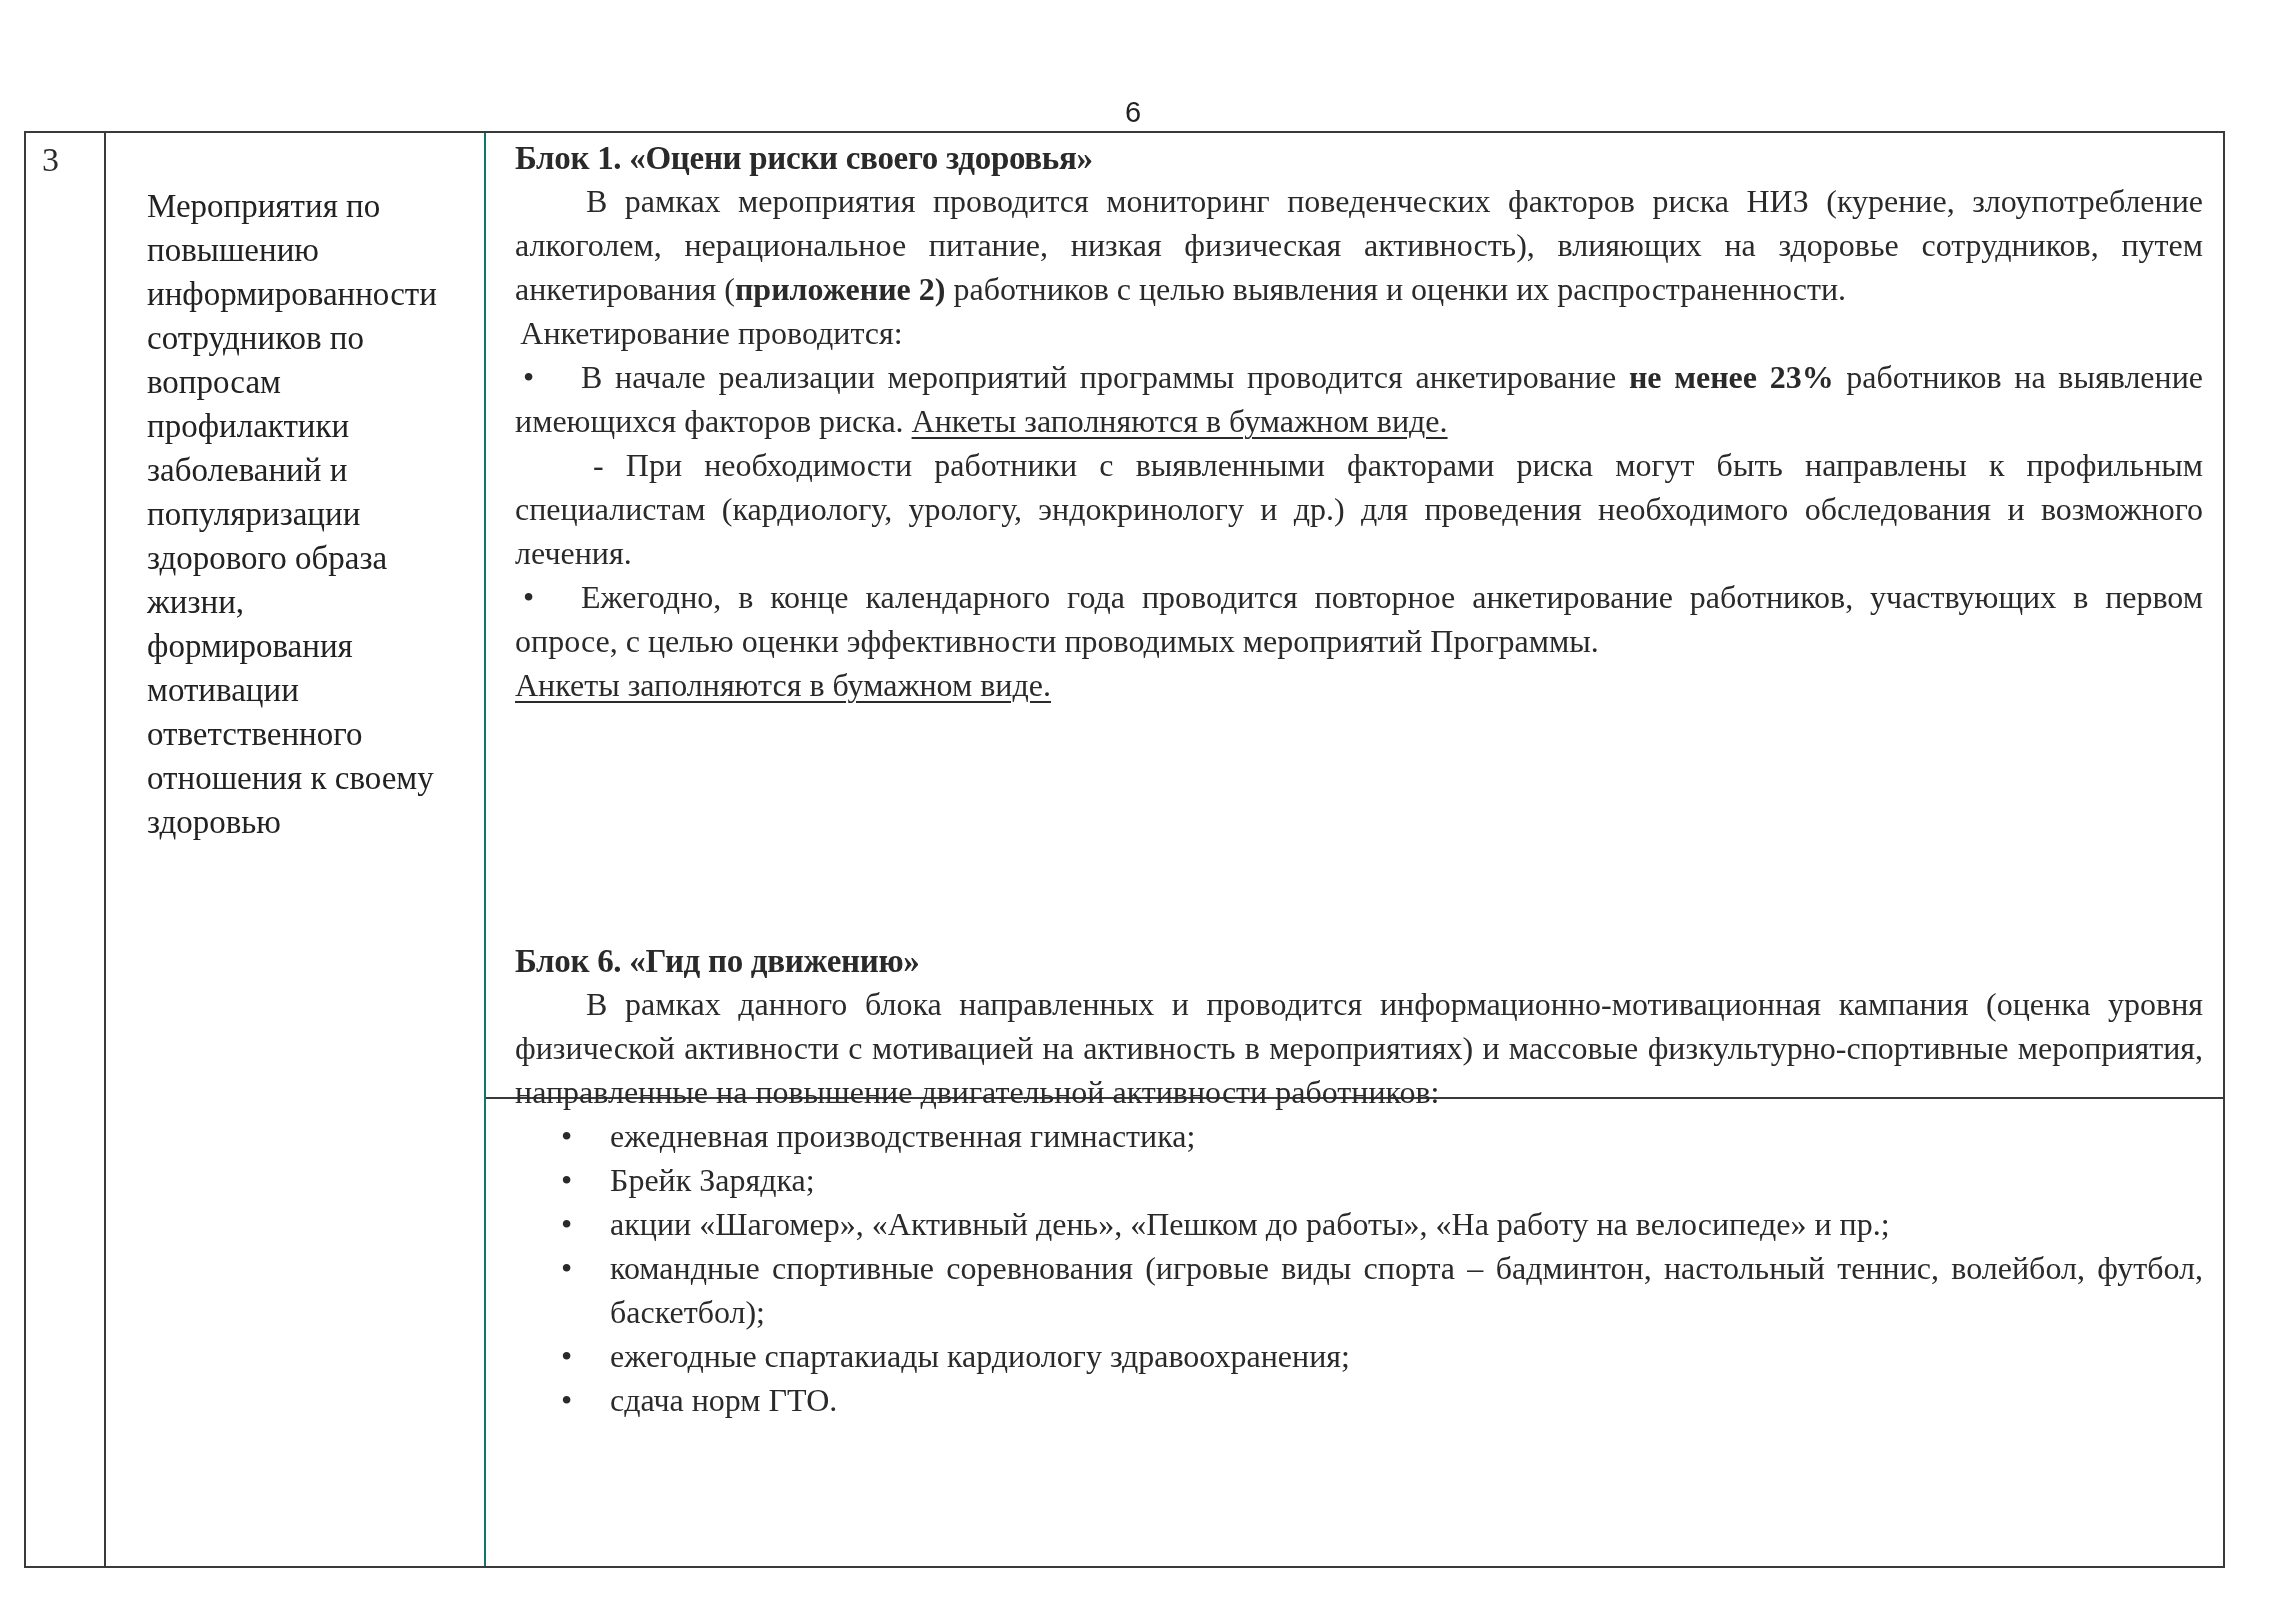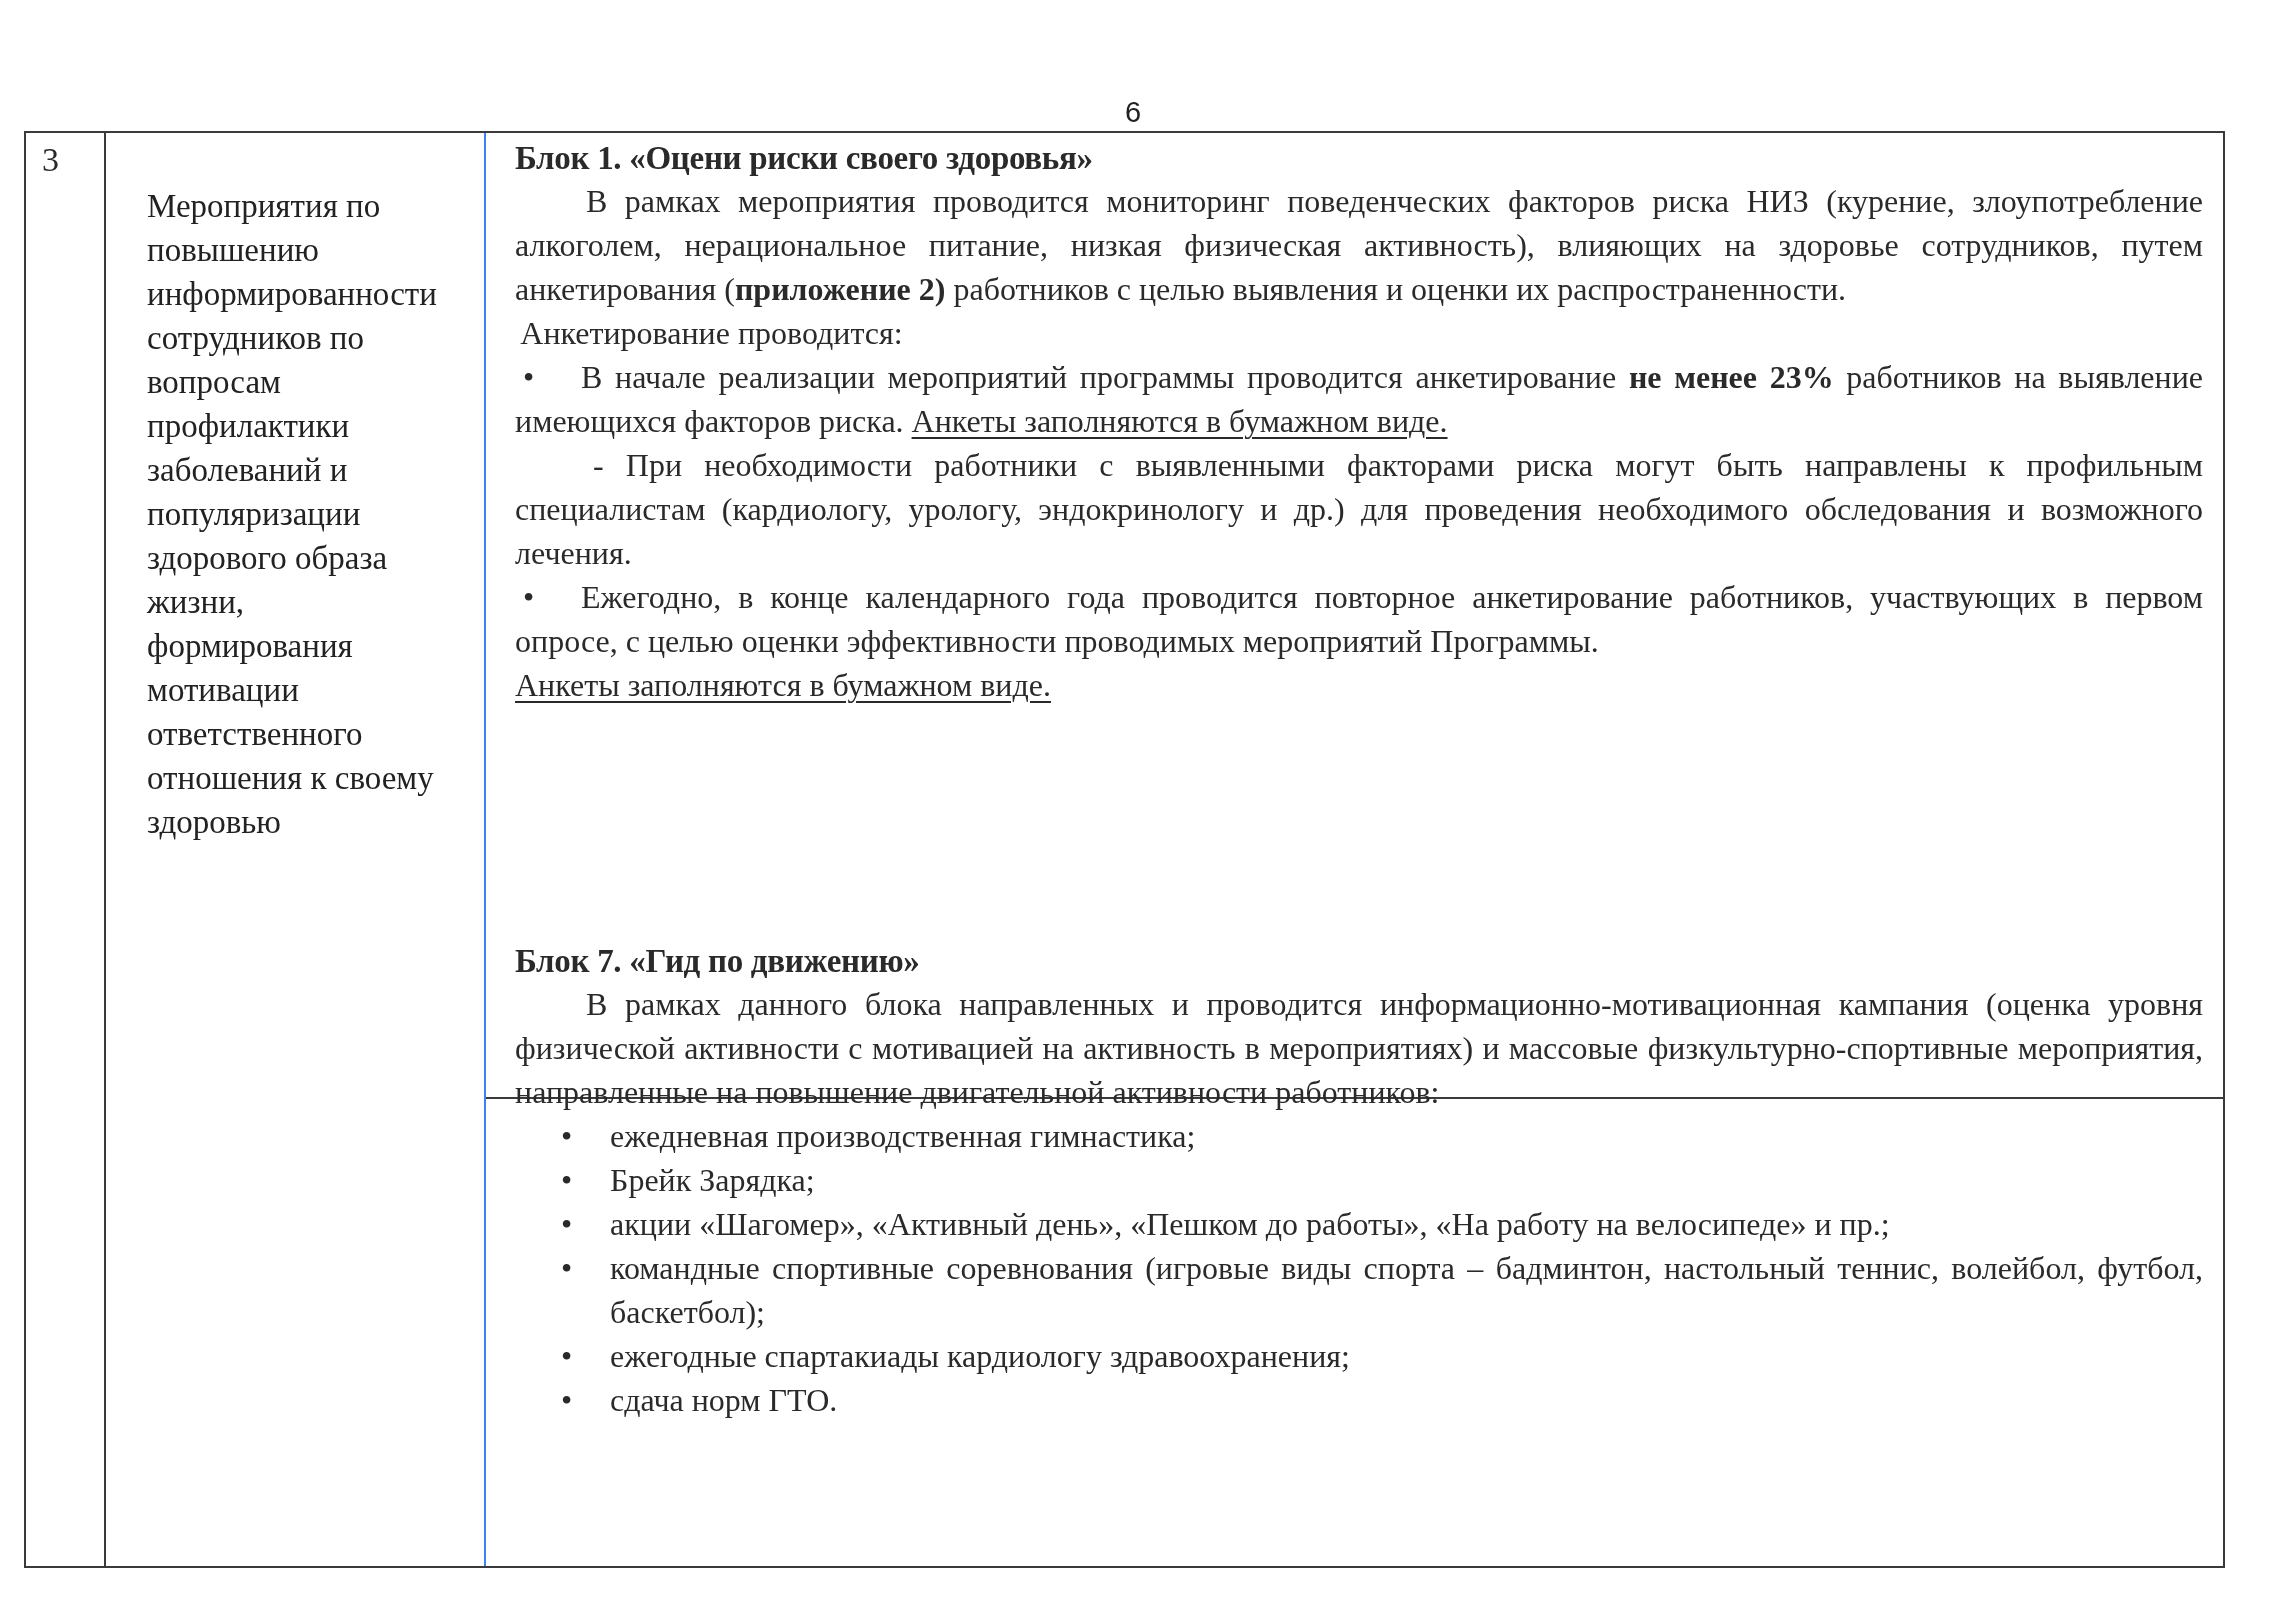--- a/index.html
+++ b/index.html
@@ -50,21 +50,21 @@
       top: 6.6px;
       font-size: 34px;
       line-height: 40px;
     }
     .col-title {
       position: absolute;
       left: 80px;
       top: 0;
       width: 380px;
       height: 100%;
-      border-right: 2px solid #3b82f6;
+      border-right: 2px solid #0f766e;
       box-sizing: border-box;
     }
     .title-text {
       position: absolute;
       left: 41px;
       top: 51px;
       width: 330px;
       font-size: 33px;
       line-height: 44px;
       white-space: pre-line;
@@ -206,21 +206,21 @@
       <p class="bullet-para">
         <span class="bullet-glyph">•</span><span>Ежегодно, в конце календарного года проводится повторное анкетирование работников, участвующих в первом опросе, с целью оценки эффективности проводимых мероприятий Программы.</span>
       </p>
 
       <p class="para">
         <span class="i u">Анкеты заполняются в бумажном виде.</span>
       </p>
     </div>
 
     <div class="block block2">
-      <div class="block-title">Блок 7. «Гид по движению»</div>
+      <div class="block-title">Блок 6. «Гид по движению»</div>
 
       <p class="para indent">
         <span>В рамках данного блока направленных и проводится информационно-мотивационная кампания (</span><span class="i">оценка уровня физической активности с мотивацией на активность в мероприятиях</span><span>) и массовые физкультурно-спортивные мероприятия, направленные на повышение двигательной активности работников:</span>
       </p>
 
       <ul class="activity-list">
         <li>
           <span class="dot">•</span>
           <span>ежедневная производственная гимнастика;</span>
         </li>

